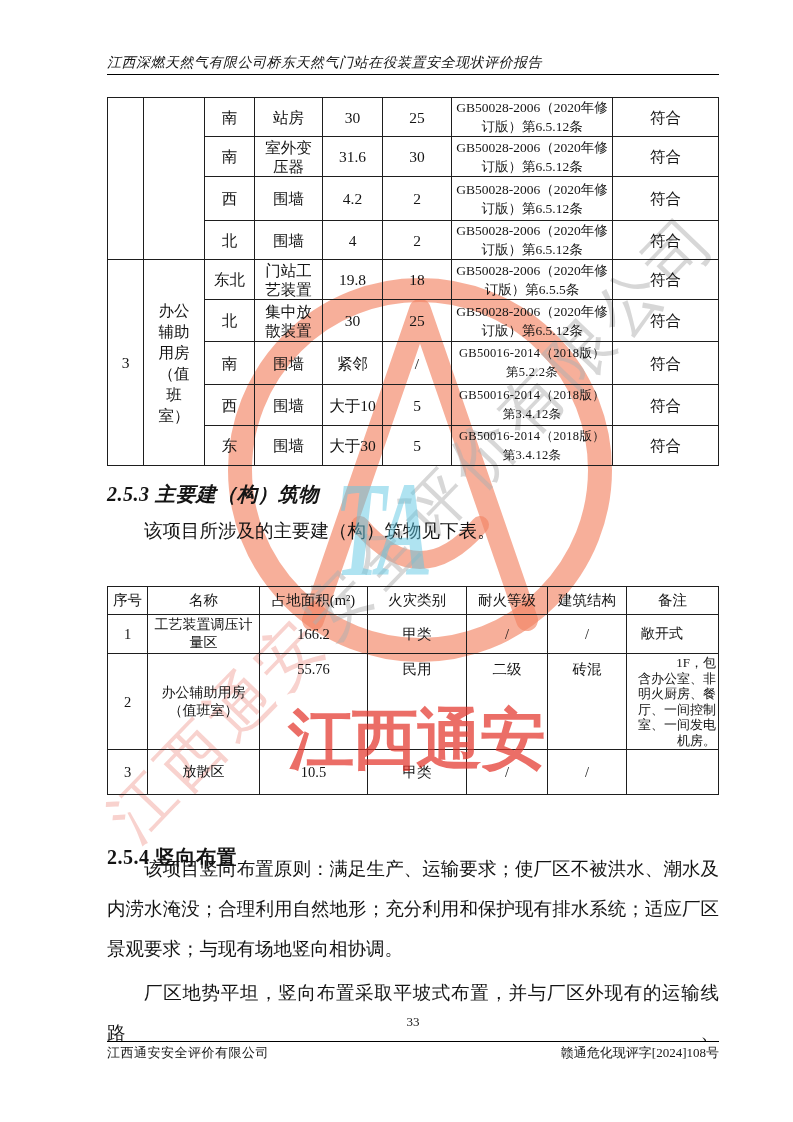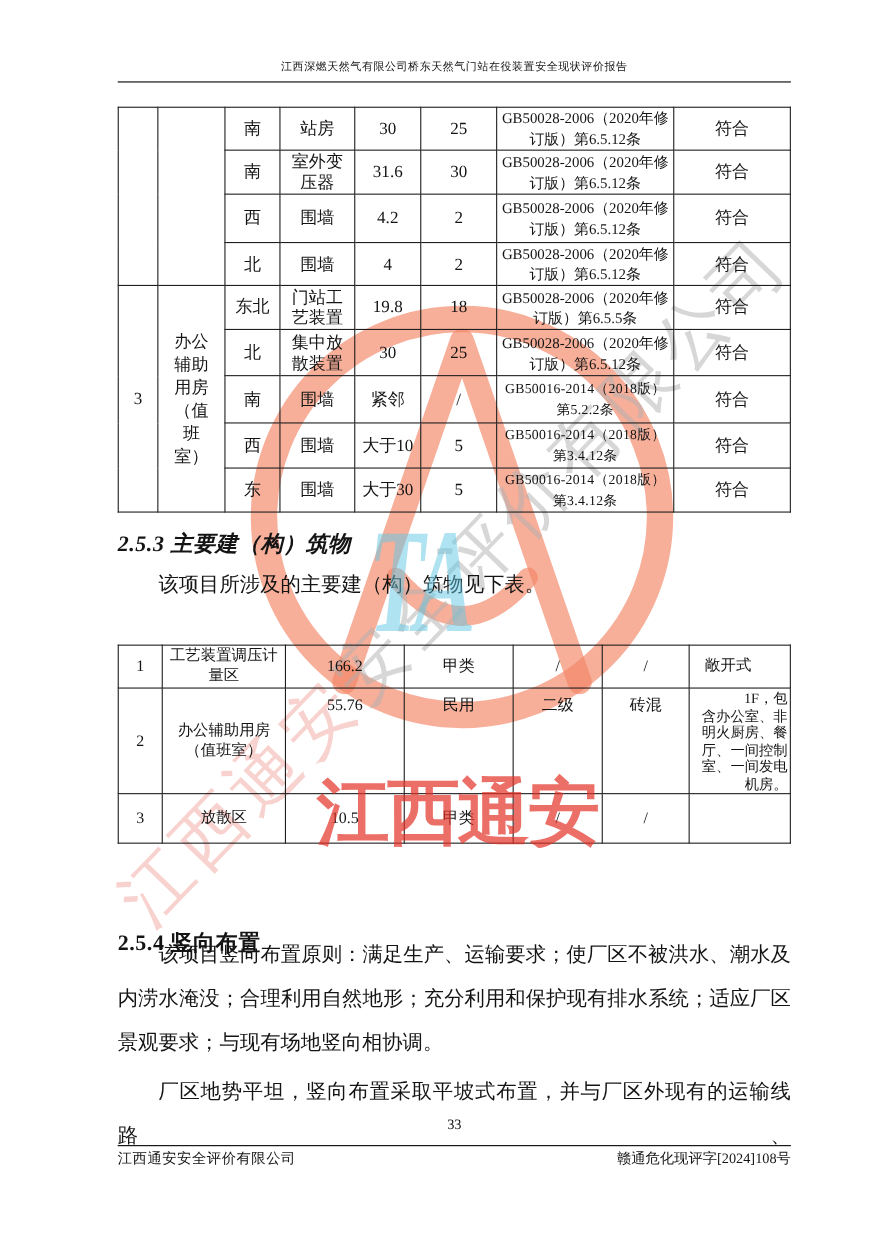--- a/index.html
+++ b/index.html
@@ -4,21 +4,21 @@
 <style>
   html,body{margin:0;padding:0;background:#888;}
   .page{
     position:relative; width:793px; height:1122px; margin:0 auto;
     background:#ffffff; overflow:hidden;
     font-family:"Liberation Serif","DejaVu Serif",serif; color:#141414;
   }
   .abs{position:absolute;}
 
   
-  .header-title{left:107px; top:54px; width:612px; text-align:center; font-size:10px; letter-spacing:.5px;}
+  .header-title{left:107px; top:54px; width:612px; text-align:left; font-size:14px; letter-spacing:.5px;font-style:italic;}
   .rule{left:107px; width:612px; height:1px; background:#000;}
   .rule-top{top:74px;}
   .rule-bottom{top:1041px;}
   .page-number{left:107px; top:1014px; width:612px; text-align:center; font-size:13px;}
   .footer-left{left:107px; top:1044px; font-size:13px; letter-spacing:.5px;}
   .footer-right{right:74px; top:1044px; font-size:13px;padding-left:29px;}
 
   
   table{border-collapse:collapse; table-layout:fixed;}
   td,th{border:1px solid #1e1e1e; text-align:center; vertical-align:middle; overflow:hidden; padding:0; font-weight:normal;}
@@ -178,20 +178,29 @@
     <colgroup>
       <col style="width:40px">
         <col style="width:112px">
         <col style="width:108px">
         <col style="width:99px">
       <col style="width:81px">
         <col style="width:79px">
         <col style="width:92px">
     </colgroup>
     <tbody>
+        <tr style="height:28px">
+      <th>序号</th>
+      <th>名称</th>
+      <th>占地面积(m²)</th>
+      <th>火灾类别</th>
+      <th>耐火等级</th>
+      <th>建筑结构</th>
+      <th>备注</th>
+    </tr>
     <tr style="height:39px">
       <td>1</td>
       <td class="name">工艺装置调压计量区</td>
       <td>166.2</td>
       <td>甲类</td>
       <td>/</td>
       <td>/</td>
       <td class="remark-short">敞开式</td>
     </tr>
     <tr style="height:79px">

